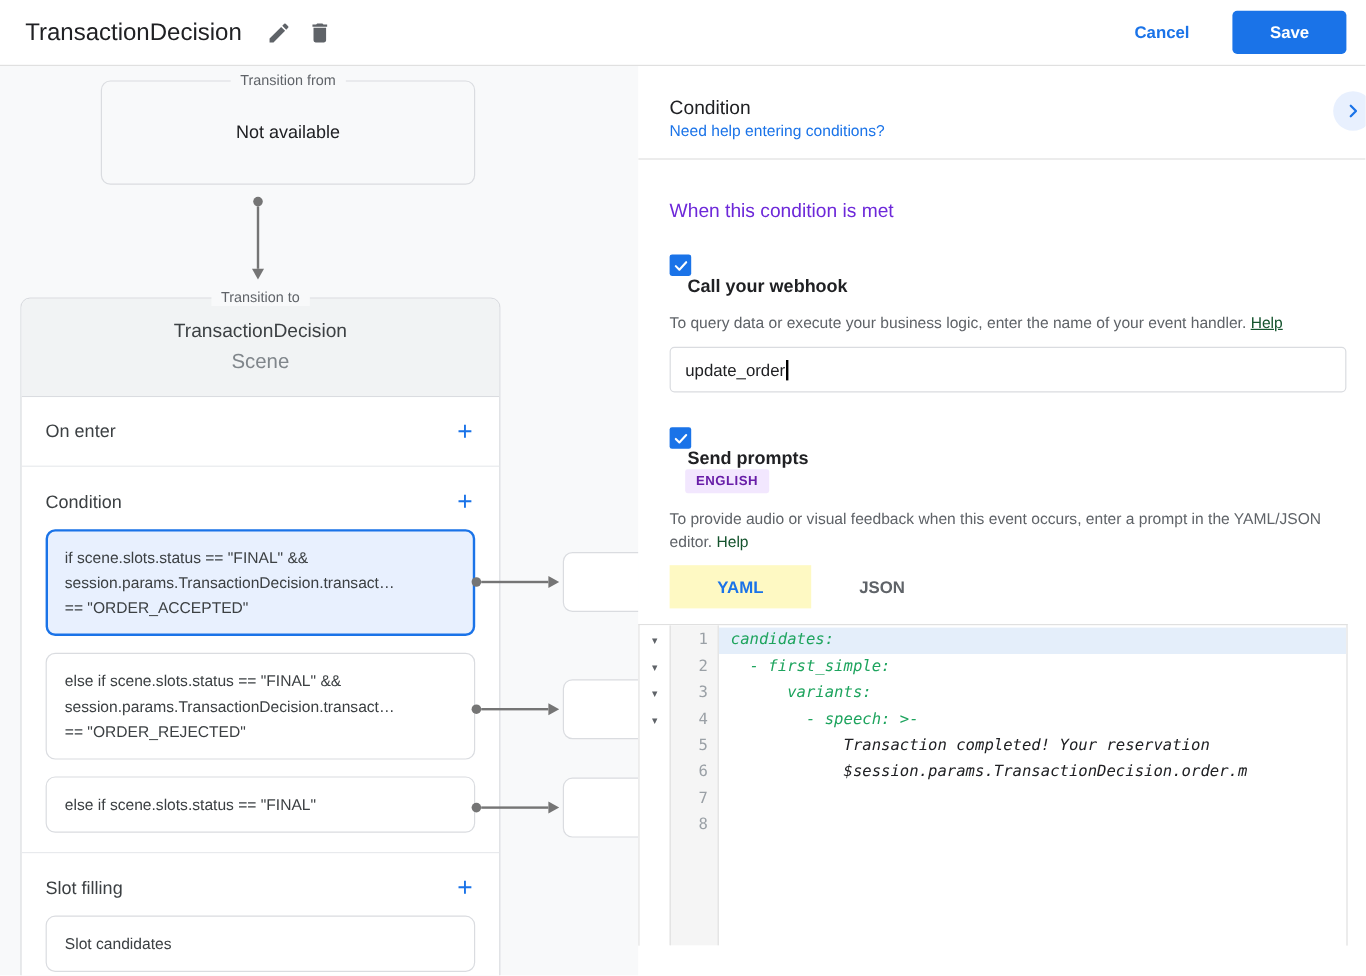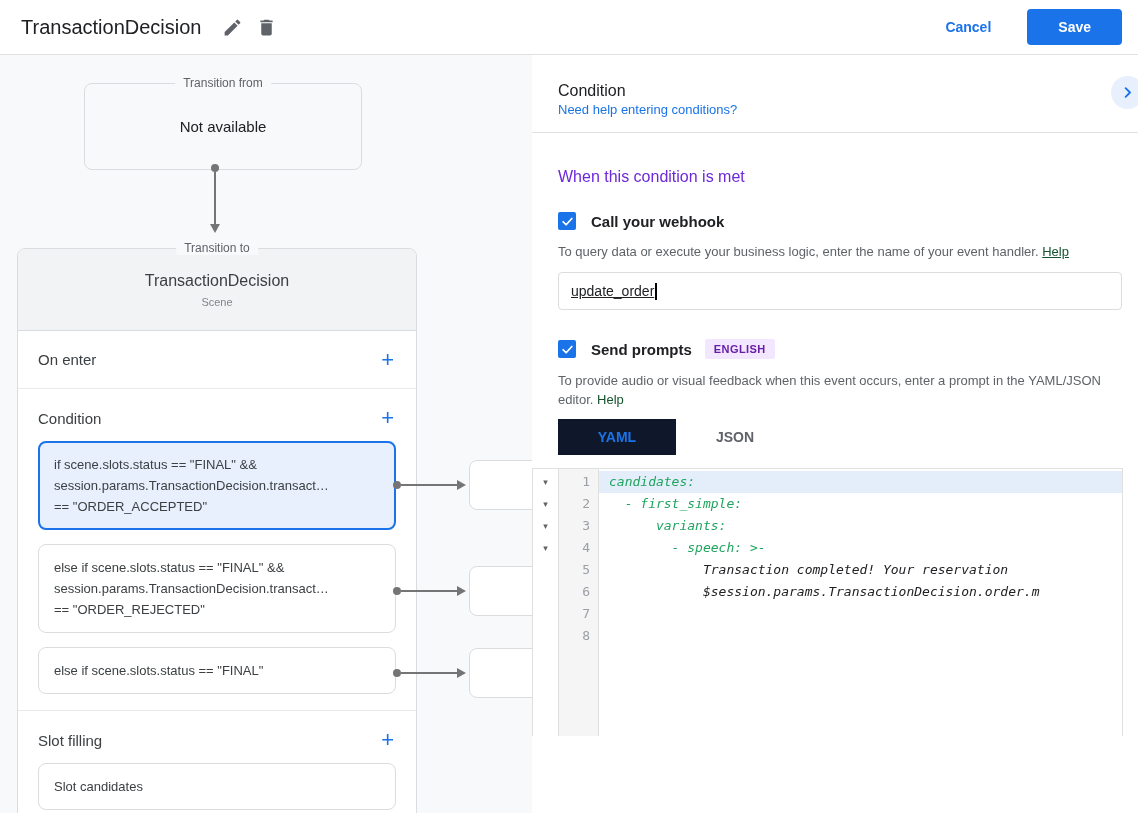--- a/index.html
+++ b/index.html
@@ -16,61 +16,61 @@
   .icon-btn svg{fill:#5f6368;}
   .cancel-btn{margin-left:auto;color:#1a73e8;font-size:14px;font-weight:700;background:none;border:none;padding:8px 10px;cursor:pointer;}
   .save-btn{margin-left:26px;background:#1a73e8;color:#fff;font-size:14px;font-weight:700;border:none;border-radius:4px;height:36px;padding:0 31px;cursor:pointer;}
   
   .main{display:flex;height:758px;}
   .canvas{position:relative;width:532px;flex:none;background:#f8f9fa;overflow:hidden;}
   .rightpanel{position:relative;width:606px;flex:none;background:#fff;padding:0 16px 0 26px;}
   
   .fbox{position:absolute;border:1px solid #dadce0;border-radius:8px;}
   .legend{position:absolute;top:-8px;left:50%;transform:translateX(-50%);background:#f8f9fa;padding:0 8px;font-size:12px;color:#5f6368;white-space:nowrap;}
-  .from-box{left:84px;top:28px;width:278px;height:87px;display:flex;align-items:center;justify-content:center;}
+  .from-box{left:84px;top:12px;width:312px;height:87px;display:flex;align-items:center;justify-content:center;}
   .from-box .msg{font-size:15px;color:#202124;}
   .dot{position:absolute;width:8px;height:8px;border-radius:50%;background:#757575;}
   .vline{position:absolute;width:2px;background:#757575;}
   .tri-down{position:absolute;width:0;height:0;border-left:5px solid transparent;border-right:5px solid transparent;border-top:9px solid #757575;}
   .hline{position:absolute;height:2px;background:#757575;}
   .tri-right{position:absolute;width:0;height:0;border-top:5px solid transparent;border-bottom:5px solid transparent;border-left:9px solid #757575;}
   .target-box{position:absolute;width:72px;height:50px;border:1px solid #dadce0;border-radius:8px;background:#fff;}
   .to-card{left:17px;top:193px;width:400px;height:572px;background:#fff;}
   .scene-header{height:82px;background:#f1f3f4;border-bottom:1px solid #dadce0;border-radius:7px 7px 0 0;display:flex;flex-direction:column;align-items:center;justify-content:center;}
   .scene-name{font-size:16px;color:#3c4043;}
-  .scene-type{font-size:11px;color:#80868b;margin-top:6px;}
+  .scene-type{font-size:17px;color:#80868b;margin-top:6px;}
   .row-simple{height:58px;display:flex;align-items:center;justify-content:space-between;padding:0 20px;border-bottom:1px solid #e8eaed;}
   .sec{padding:12px 20px 16px;border-bottom:1px solid #e8eaed;}
   .sec:last-child{border-bottom:none;}
   .sec-head{display:flex;align-items:center;justify-content:space-between;height:34px;}
   .sec-label{font-size:15px;color:#3c4043;}
   .plus{color:#1a73e8;font-size:22px;font-weight:400;line-height:22px;background:none;border:none;padding:0 2px;cursor:pointer;}
   .cond-card{border:1px solid #dadce0;border-radius:8px;background:#fff;padding:12px 15px;font-size:13px;line-height:21px;color:#3c4043;white-space:pre-line;margin-top:14px;cursor:pointer;}
   .cond-card.selected{border:2px solid #1a73e8;background:#e8f0fe;padding:11px 14px;}
   
   .rp-heading{font-size:16px;color:#202124;padding-top:27px;}
   .collapse-btn{position:absolute;top:21px;right:-6px;width:33px;height:33px;border-radius:50%;background:#e8f0fe;border:none;display:flex;align-items:center;justify-content:center;cursor:pointer;}
   .if-row{display:flex;margin-top:25px;height:37px;}
   .if-tag{width:36px;border:1px solid #dadce0;background:#f1f3f4;color:#5f6368;font-size:14px;display:flex;align-items:center;justify-content:center;border-radius:4px 0 0 4px;}
   .if-input{flex:1;border:1px solid #dadce0;margin-left:-1px;border-radius:0 4px 4px 0;font-size:14px;color:#202124;display:flex;align-items:center;padding:0 12px;white-space:nowrap;overflow:hidden;background:#fff;}
   .help-link{display:inline-block;font-size:13px;color:#1a73e8;text-decoration:none;cursor:pointer;}
   .divider{border-bottom:1px solid #e0e0e0;margin:14px -16px 0 -26px;}
   .when-heading{font-size:16px;color:#6d28d9;margin-top:35px;}
-  .cb-row{display:flex;align-items:center;margin-top:26px;}
+  .cb-row{display:flex;align-items:flex-start;margin-top:26px;flex-direction:column;}
   .cb{width:18px;height:18px;background:#1a73e8;border-radius:2px;flex:none;display:flex;align-items:center;justify-content:center;cursor:pointer;}
   .cb-label{font-size:15px;font-weight:700;color:#202124;margin-left:15px;}
   .badge{font-size:11px;font-weight:700;letter-spacing:.4px;color:#681da8;background:#f2e7fe;padding:4px 9px;border-radius:2px;margin-left:13px;}
   .desc{font-size:13px;color:#5f6368;line-height:19px;margin-top:12px;}
   .desc .link{color:#14532d;cursor:pointer;}
   .desc .link.u{text-decoration:underline;}
-  .text-input{margin-top:11px;height:38px;border:1px solid #dadce0;border-radius:4px;display:flex;align-items:center;padding:0 12px;font-size:14px;color:#202124;background:#fff;text-decoration:underline;}
+  .text-input{margin-top:11px;height:38px;border:1px solid #dadce0;border-radius:4px;display:flex;align-items:center;padding:0 12px;font-size:14px;color:#202124;background:#fff;}
   .caret{display:inline-block;width:1.5px;height:17px;background:#000;margin-left:1px;}
   .tabs{display:flex;margin-top:10px;}
   .tab{width:118px;height:36px;display:flex;align-items:center;justify-content:center;font-size:14px;font-weight:700;color:#5f6368;cursor:pointer;}
-  .tab.active{background:#0f172a;color:#1a73e8;}
+  .tab.active{background:#fef9c3;color:#1a73e8;}
   
   .editor{margin:13px 0 0 -26px;width:591px;height:268px;border:1px solid #e0e0e0;border-bottom:none;display:flex;overflow:hidden;background:#fff;}
   .fold-col{width:25px;background:#fff;padding-top:2px;flex:none;}
   .fold-col div{height:22px;line-height:22px;text-align:center;font-size:9px;color:#5f6368;cursor:pointer;}
   .gutter{width:41px;background:#f5f5f5;border-left:1px solid #e0e0e0;border-right:1px solid #e0e0e0;padding:2px 8px 0 0;flex:none;font-family:"DejaVu Sans Mono",monospace;font-size:13px;color:#9aa0a6;text-align:right;}
   .gutter div{height:22px;line-height:22px;}
   .code-col{flex:1;padding-top:2px;font-family:"DejaVu Sans Mono",monospace;font-size:13px;color:#202124;overflow:hidden;font-style:italic;}
   .code-line{height:22px;line-height:22px;white-space:pre;padding-left:10px;}
   .code-line.hl{background:#e4eefa;}
   .code-line.k{color:#1ea45e;}

